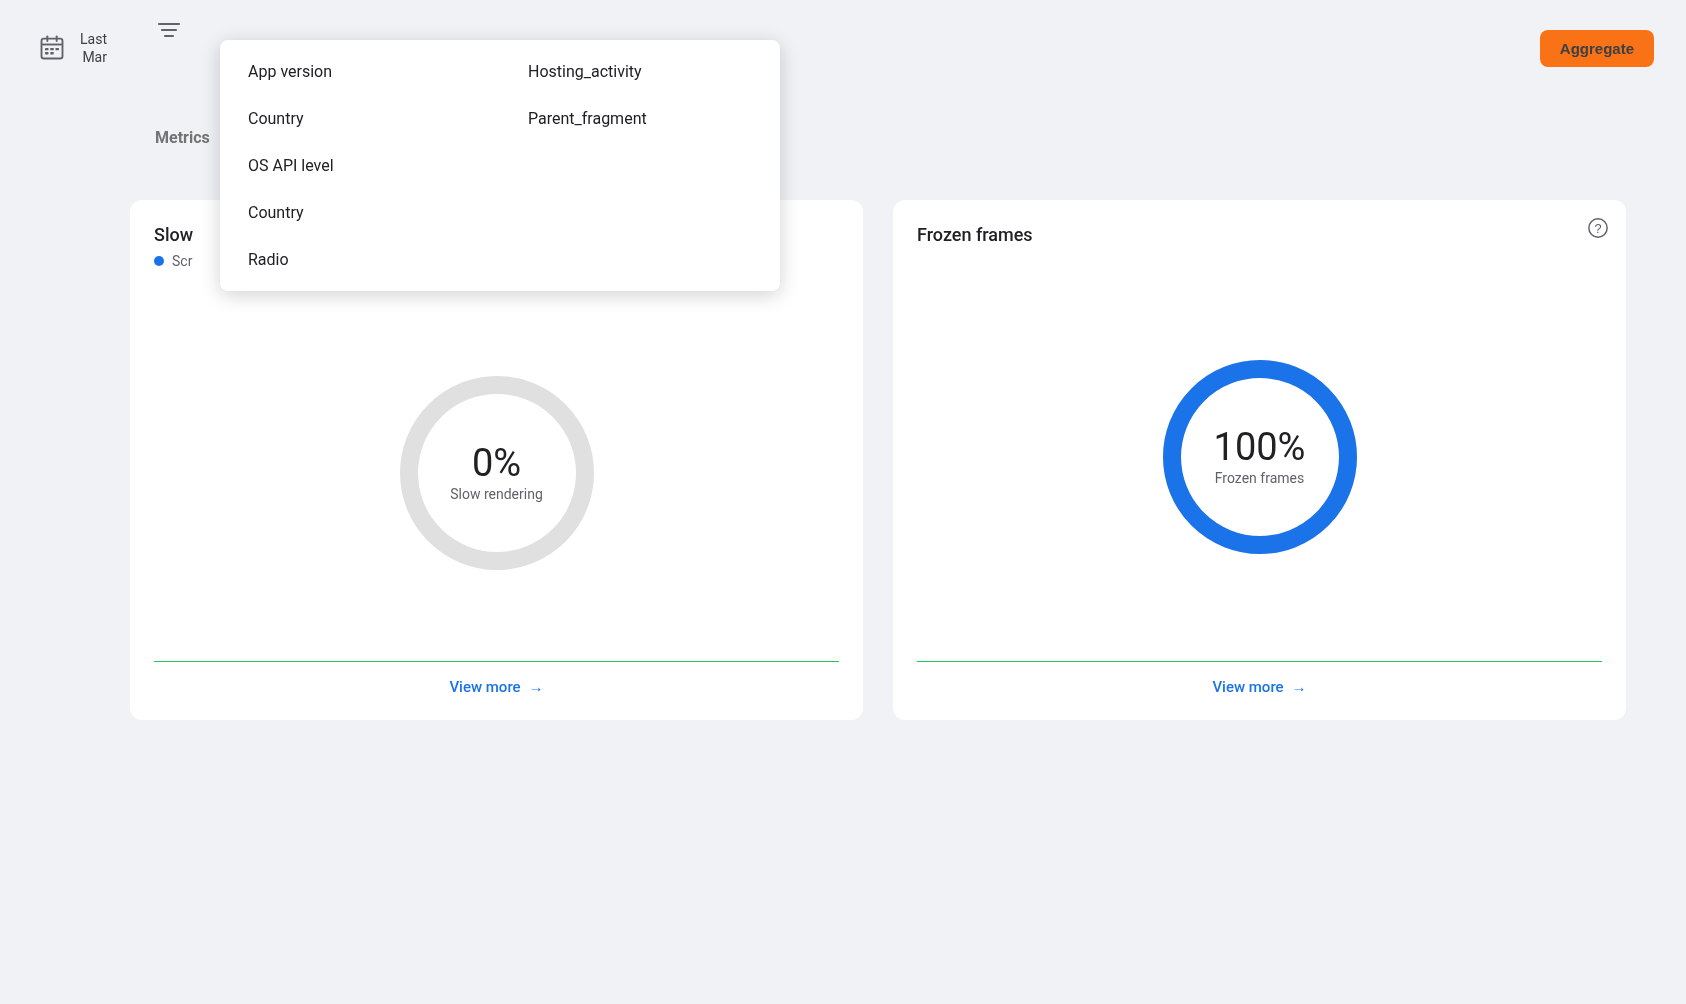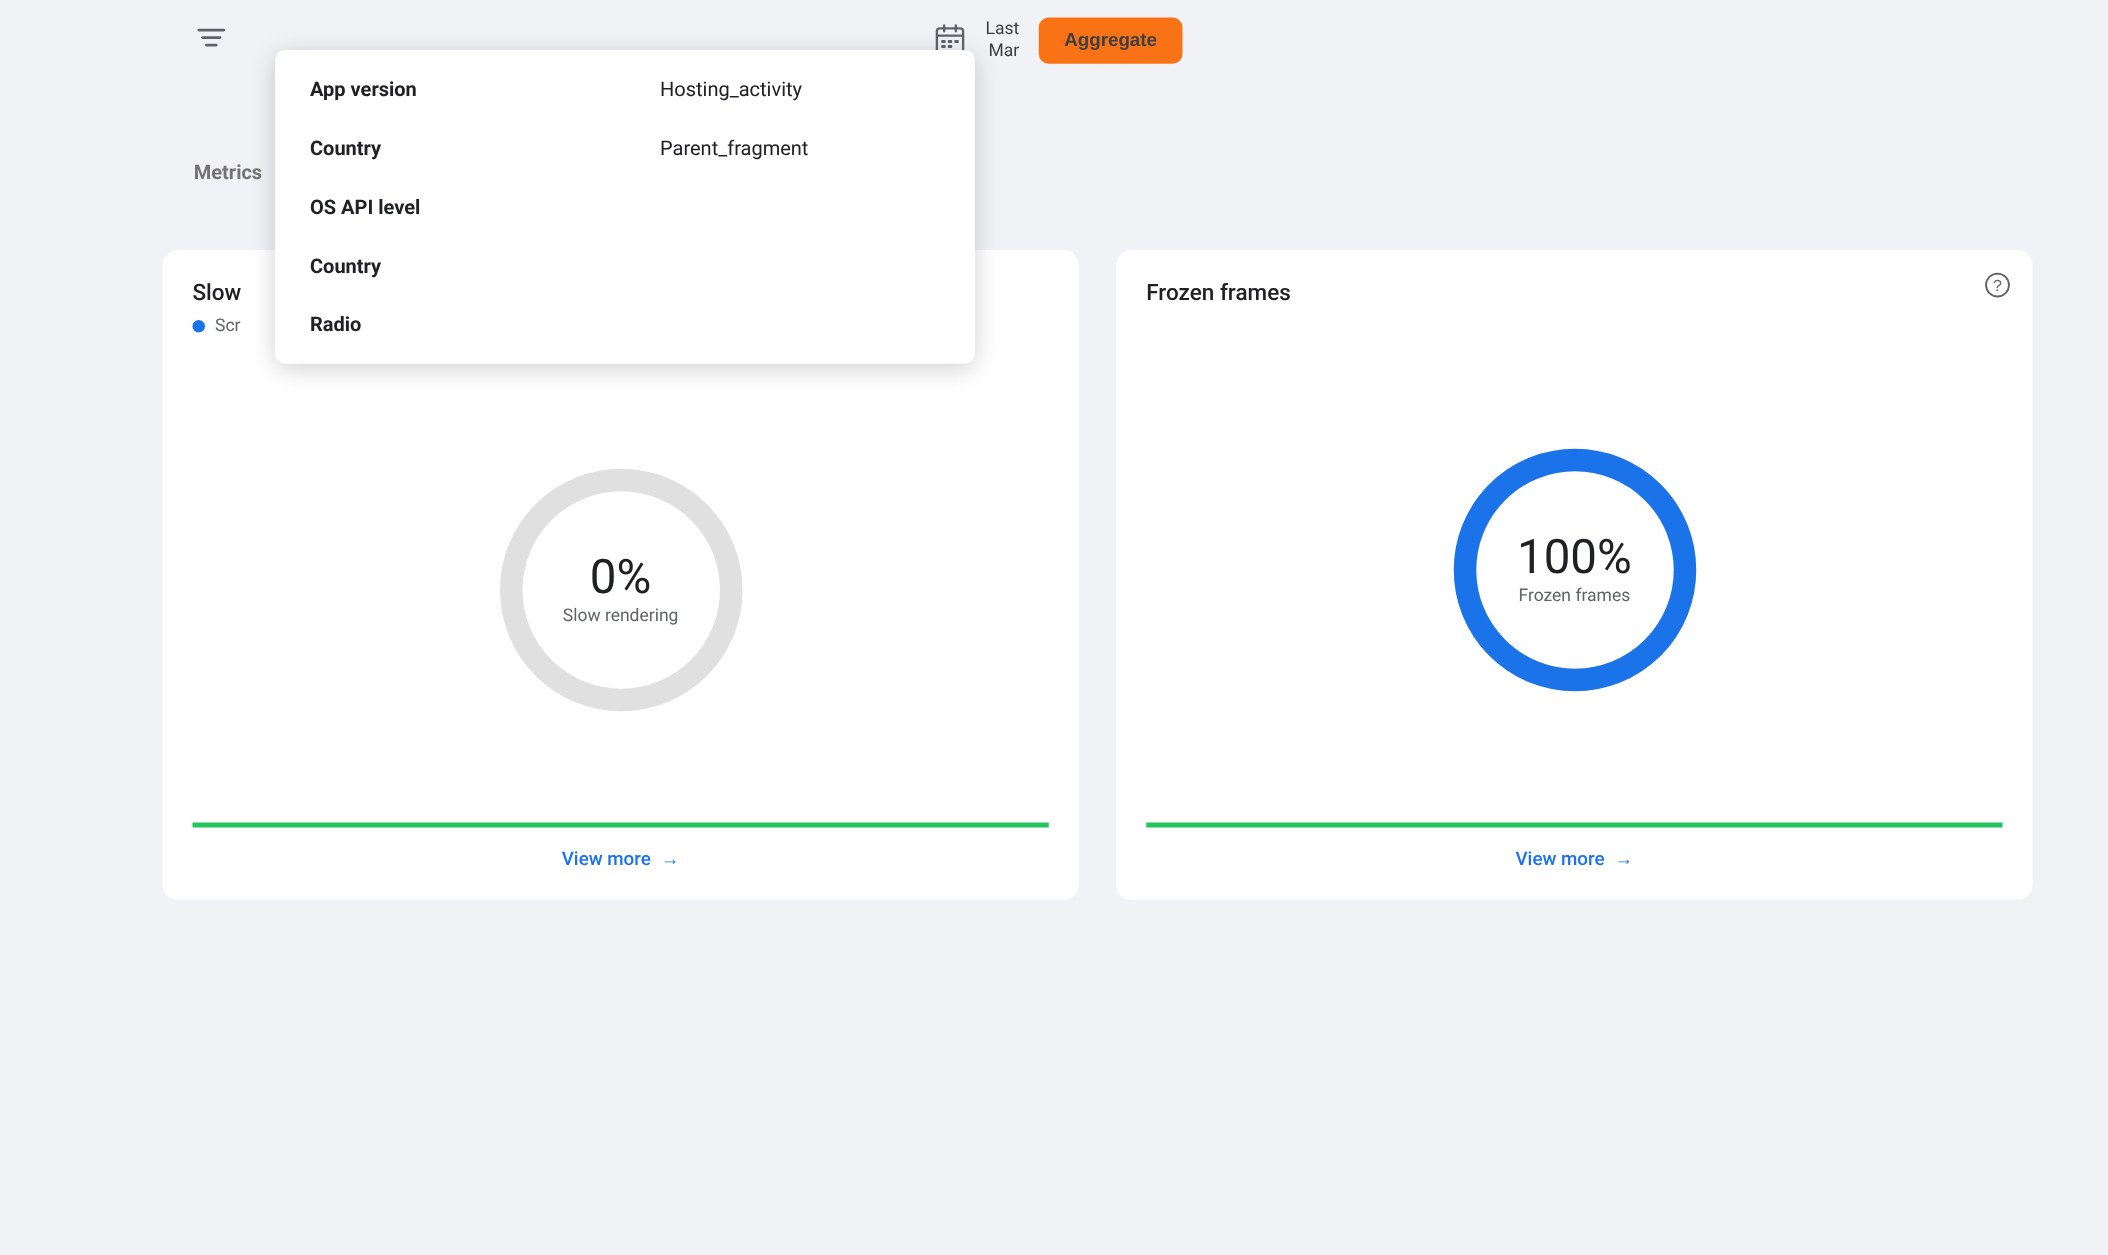--- a/index.html
+++ b/index.html
@@ -8,28 +8,28 @@
       font-family: 'Google Sans', Roboto, Arial, sans-serif;
       width: 1686px;
       height: 1004px;
       overflow: hidden;
       position: relative;
     }
 
     
     .top-bar {
       position: absolute;
-      top: 0;
+      top: 16px;
       left: 0;
       right: 0;
       height: 64px;
       background: #f0f2f5;
       display: flex;
       align-items: center;
-      justify-content: center;
+      justify-content: space-between;
       padding: 0 32px;
       gap: 16px;
     }
 
     .calendar-area {
       display: flex;
       align-items: center;
       gap: 8px;
     }
 
@@ -162,21 +162,21 @@
     }
 
     .donut-label {
       font-size: 14px;
       color: #5f6368;
       margin-top: 4px;
     }
 
     
     .view-more {
-      border-top: 4px solid #22c55e;
+      border-top: 1px solid #22c55e;
       margin-top: auto;
       padding-top: 16px;
       text-align: center;
       font-size: 15px;
       color: #1a73e8;
       font-weight: 500;
       cursor: pointer;
       display: flex;
       align-items: center;
       justify-content: center;
@@ -209,21 +209,20 @@
       padding: 14px 28px;
       font-size: 16px;
       color: #202124;
       cursor: pointer;
       display: flex;
       align-items: center;
       justify-content: space-between;
       gap: 8px;
       white-space: nowrap;
       border-radius: 0;
-      font-weight: bold;
     }
 
     .dropdown-item.active {
       background: #f1f3f4;
     }
 
     .chevron-right {
       font-size: 18px;
       color: #5f6368;
     }

